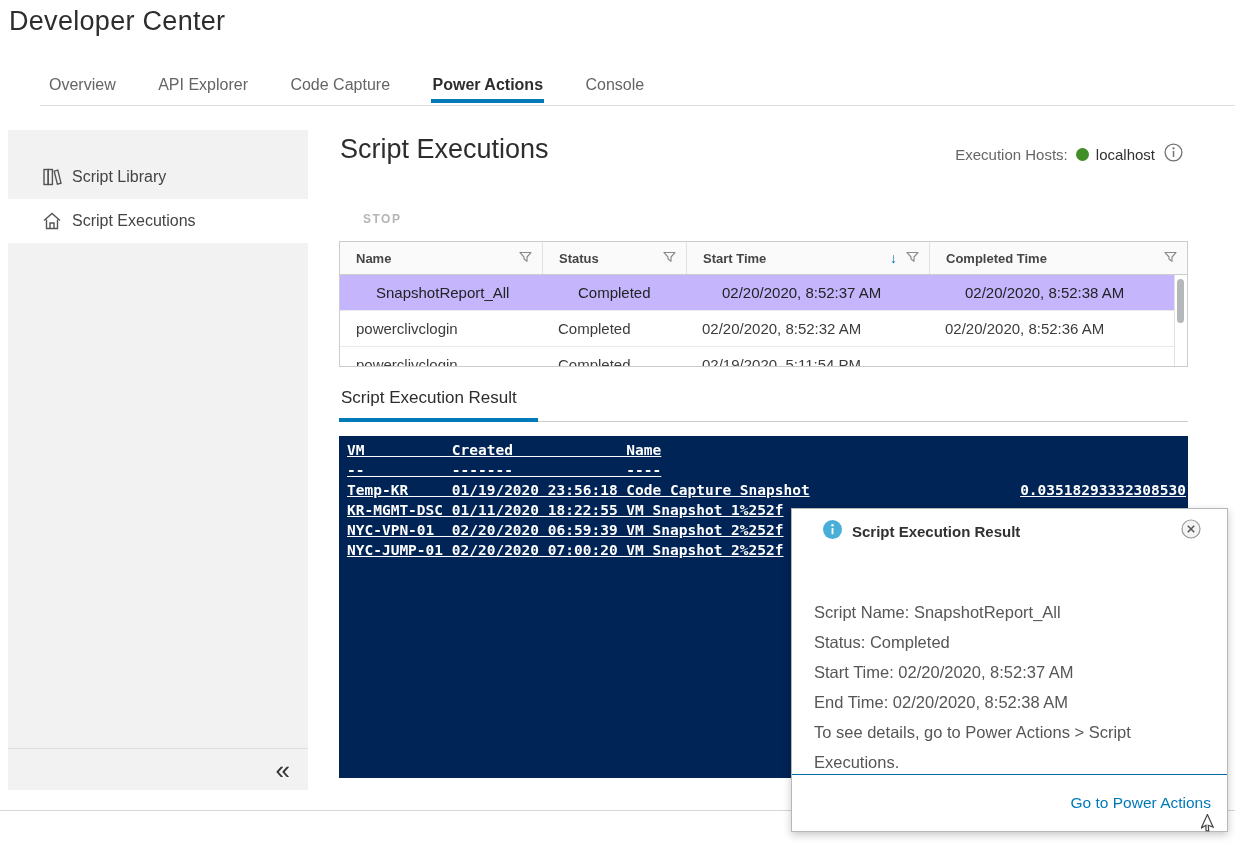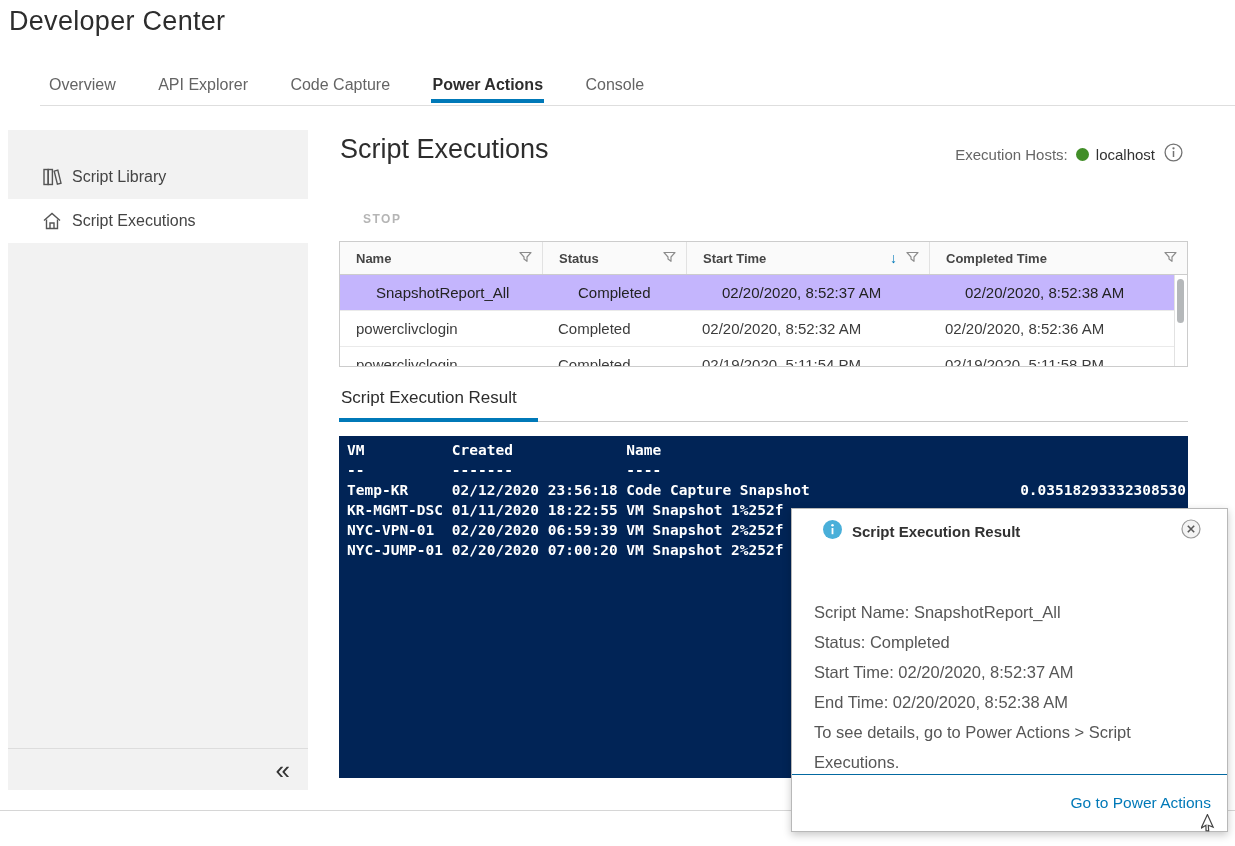--- a/index.html
+++ b/index.html
@@ -58,21 +58,21 @@
 
   
   .result-tab { position:absolute; left:341px; top:388px; font-size:17px; color:#2d2d2d; cursor:pointer; }
   .result-underline { position:absolute; left:339px; top:418px; width:199px; height:4px; background:#0079b8; }
   .result-line { position:absolute; left:538px; top:421px; width:650px; height:1px; background:#ccc; }
 
   
   .terminal { position:absolute; left:339px; top:436px; width:849px; height:342px;
     background:#012456; color:#fff; font-family:"DejaVu Sans Mono", monospace;
     font-size:14.5px; font-weight:600; padding:4px 2px 4px 8px; }
-  .tline { display:flex; justify-content:space-between; height:20px; line-height:20px; white-space:pre; }
+  .tline { display:flex; justify-content:space-between; height:20px; line-height:20px; white-space:pre;text-decoration:underline; }
 
   
   .popup { position:absolute; left:791px; top:508px; width:437px; height:324px; background:#fff;
     border:1px solid #b8b8b8; box-shadow:0 3px 8px rgba(0,0,0,.22); z-index:10; }
   .popup-head { position:absolute; left:0; top:0; width:100%; height:44px; display:flex; align-items:center; }
   .popup-head .info { margin-left:31px; margin-right:10px; }
   .popup-title { font-size:15px; font-weight:700; color:#313131; }
   .popup-close { position:absolute; right:26px; top:10px; width:20px; height:20px; cursor:pointer; }
   .popup-body { position:absolute; left:22px; top:88px; width:394px; font-size:16.5px;
     color:#565656; line-height:30px; }
@@ -185,36 +185,35 @@
     <div class="grow-row">
       <div>powerclivclogin</div>
       <div>Completed</div>
       <div>02/20/2020, 8:52:32 AM</div>
       <div>02/20/2020, 8:52:36 AM</div>
     </div>
     <div class="grow-row">
       <div>powerclivclogin</div>
       <div>Completed</div>
       <div>02/19/2020, 5:11:54 PM</div>
-      <div>02/19/2020, 5:11:58 PM</div>
     </div>
     <div class="vscroll">
       <div class="vthumb"></div>
     </div>
   </div>
 </div>
 
 <div class="result-tab">Script Execution Result</div>
 <div class="result-underline"></div>
 <div class="result-line"></div>
 
 <div class="terminal">
   <div class="tline"><span>VM          Created             Name</span><span></span></div>
   <div class="tline"><span>--          -------             ----</span><span></span></div>
-  <div class="tline"><span>Temp-KR     02/12/2020 23:56:18 Code Capture Snapshot</span><span>0.03518293332308530</span></div>
+  <div class="tline"><span>Temp-KR     01/19/2020 23:56:18 Code Capture Snapshot</span><span>0.03518293332308530</span></div>
   <div class="tline"><span>KR-MGMT-DSC 01/11/2020 18:22:55 VM Snapshot 1%252f</span><span></span></div>
   <div class="tline"><span>NYC-VPN-01  02/20/2020 06:59:39 VM Snapshot 2%252f</span><span></span></div>
   <div class="tline"><span>NYC-JUMP-01 02/20/2020 07:00:20 VM Snapshot 2%252f</span><span></span></div>
 </div>
 
 <div class="popup">
   <div class="popup-head">
     <span class="info">
       <svg width="19" height="19" viewBox="0 0 19 19">
           <circle cx="9.5" cy="9.5" r="9.5" fill="#49afd9"></circle>

